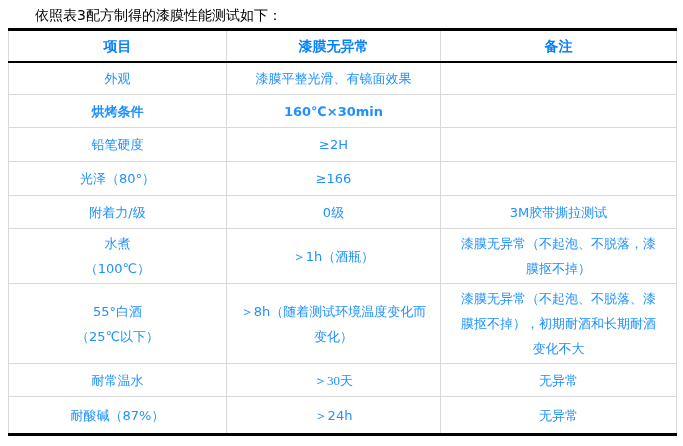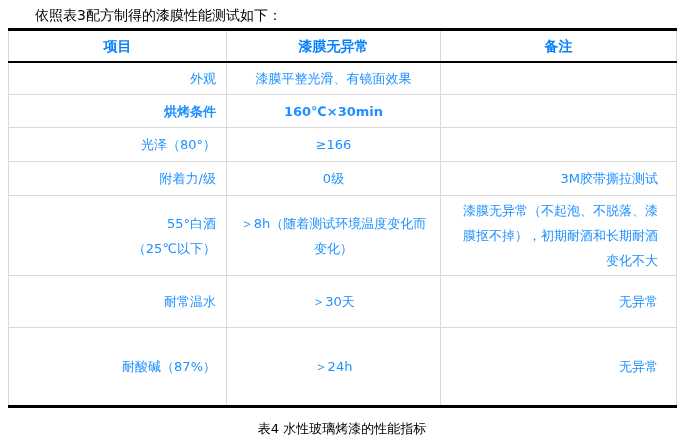--- a/index.html
+++ b/index.html
@@ -56,22 +56,22 @@
     font-size: 14px;
     height: 26px;
     line-height: 26px;
     border-bottom: 2px solid var(--frame, #000);
   }
   tbody td {
     color: var(--blue-body, #1e90ff);
     border-bottom: 1px solid var(--grid, #d9d9d9);
   }
   tbody tr:last-child td { border-bottom: none; }
-  td.cell-item { white-space: pre-line; text-align: right; }
-  td.cell-note { padding: 2px 18px; text-align: right; }
+  td.cell-item { white-space: pre-line; }
+  td.cell-note { padding: 2px 18px; }
   
   tbody tr:nth-child(1) td { height: 27px; }
   tbody tr:nth-child(2) td { height: 28px; font-weight: bold; }
   tbody tr:nth-child(3) td { height: 29px; }
   tbody tr:nth-child(4) td { height: 29px; }
   tbody tr:nth-child(5) td { height: 28px; }
   tbody tr:nth-child(6) td { height: 47px; }
   tbody tr:nth-child(7) td { height: 73px; }
   tbody tr:nth-child(8) td { height: 28px; font-family: Liberation Serif, serif; }
   tbody tr:nth-child(9) td { height: 32px; }
@@ -111,33 +111,44 @@
       <td class="cell-result">漆膜平整光滑、有镜面效果</td>
       <td class="cell-note"></td>
     </tr>
 
     <tr>
       <td class="cell-item">烘烤条件</td>
       <td class="cell-result">160℃×30min</td>
       <td class="cell-note"></td>
     </tr>
 
+    <tr>
+      <td class="cell-item">铅笔硬度</td>
+      <td class="cell-result">≥2H</td>
+      <td class="cell-note"></td>
+    </tr>
 
     <tr>
       <td class="cell-item">光泽（80°）</td>
       <td class="cell-result">≥166</td>
       <td class="cell-note"></td>
     </tr>
 
     <tr>
       <td class="cell-item">附着力/级</td>
       <td class="cell-result">0级</td>
       <td class="cell-note">3M胶带撕拉测试</td>
     </tr>
 
+    <tr>
+      <td class="cell-item">水煮
+（100℃）</td>
+      <td class="cell-result">＞1h（酒瓶）</td>
+      <td class="cell-note">漆膜无异常（不起泡、不脱落，漆膜抠不掉）</td>
+    </tr>
 
     <tr>
       <td class="cell-item">55°白酒
 （25℃以下）</td>
       <td class="cell-result">＞8h（随着测试环境温度变化而变化）</td>
       <td class="cell-note">漆膜无异常（不起泡、不脱落、漆膜抠不掉），初期耐酒和长期耐酒变化不大</td>
     </tr>
 
     <tr>
       <td class="cell-item">耐常温水</td>

